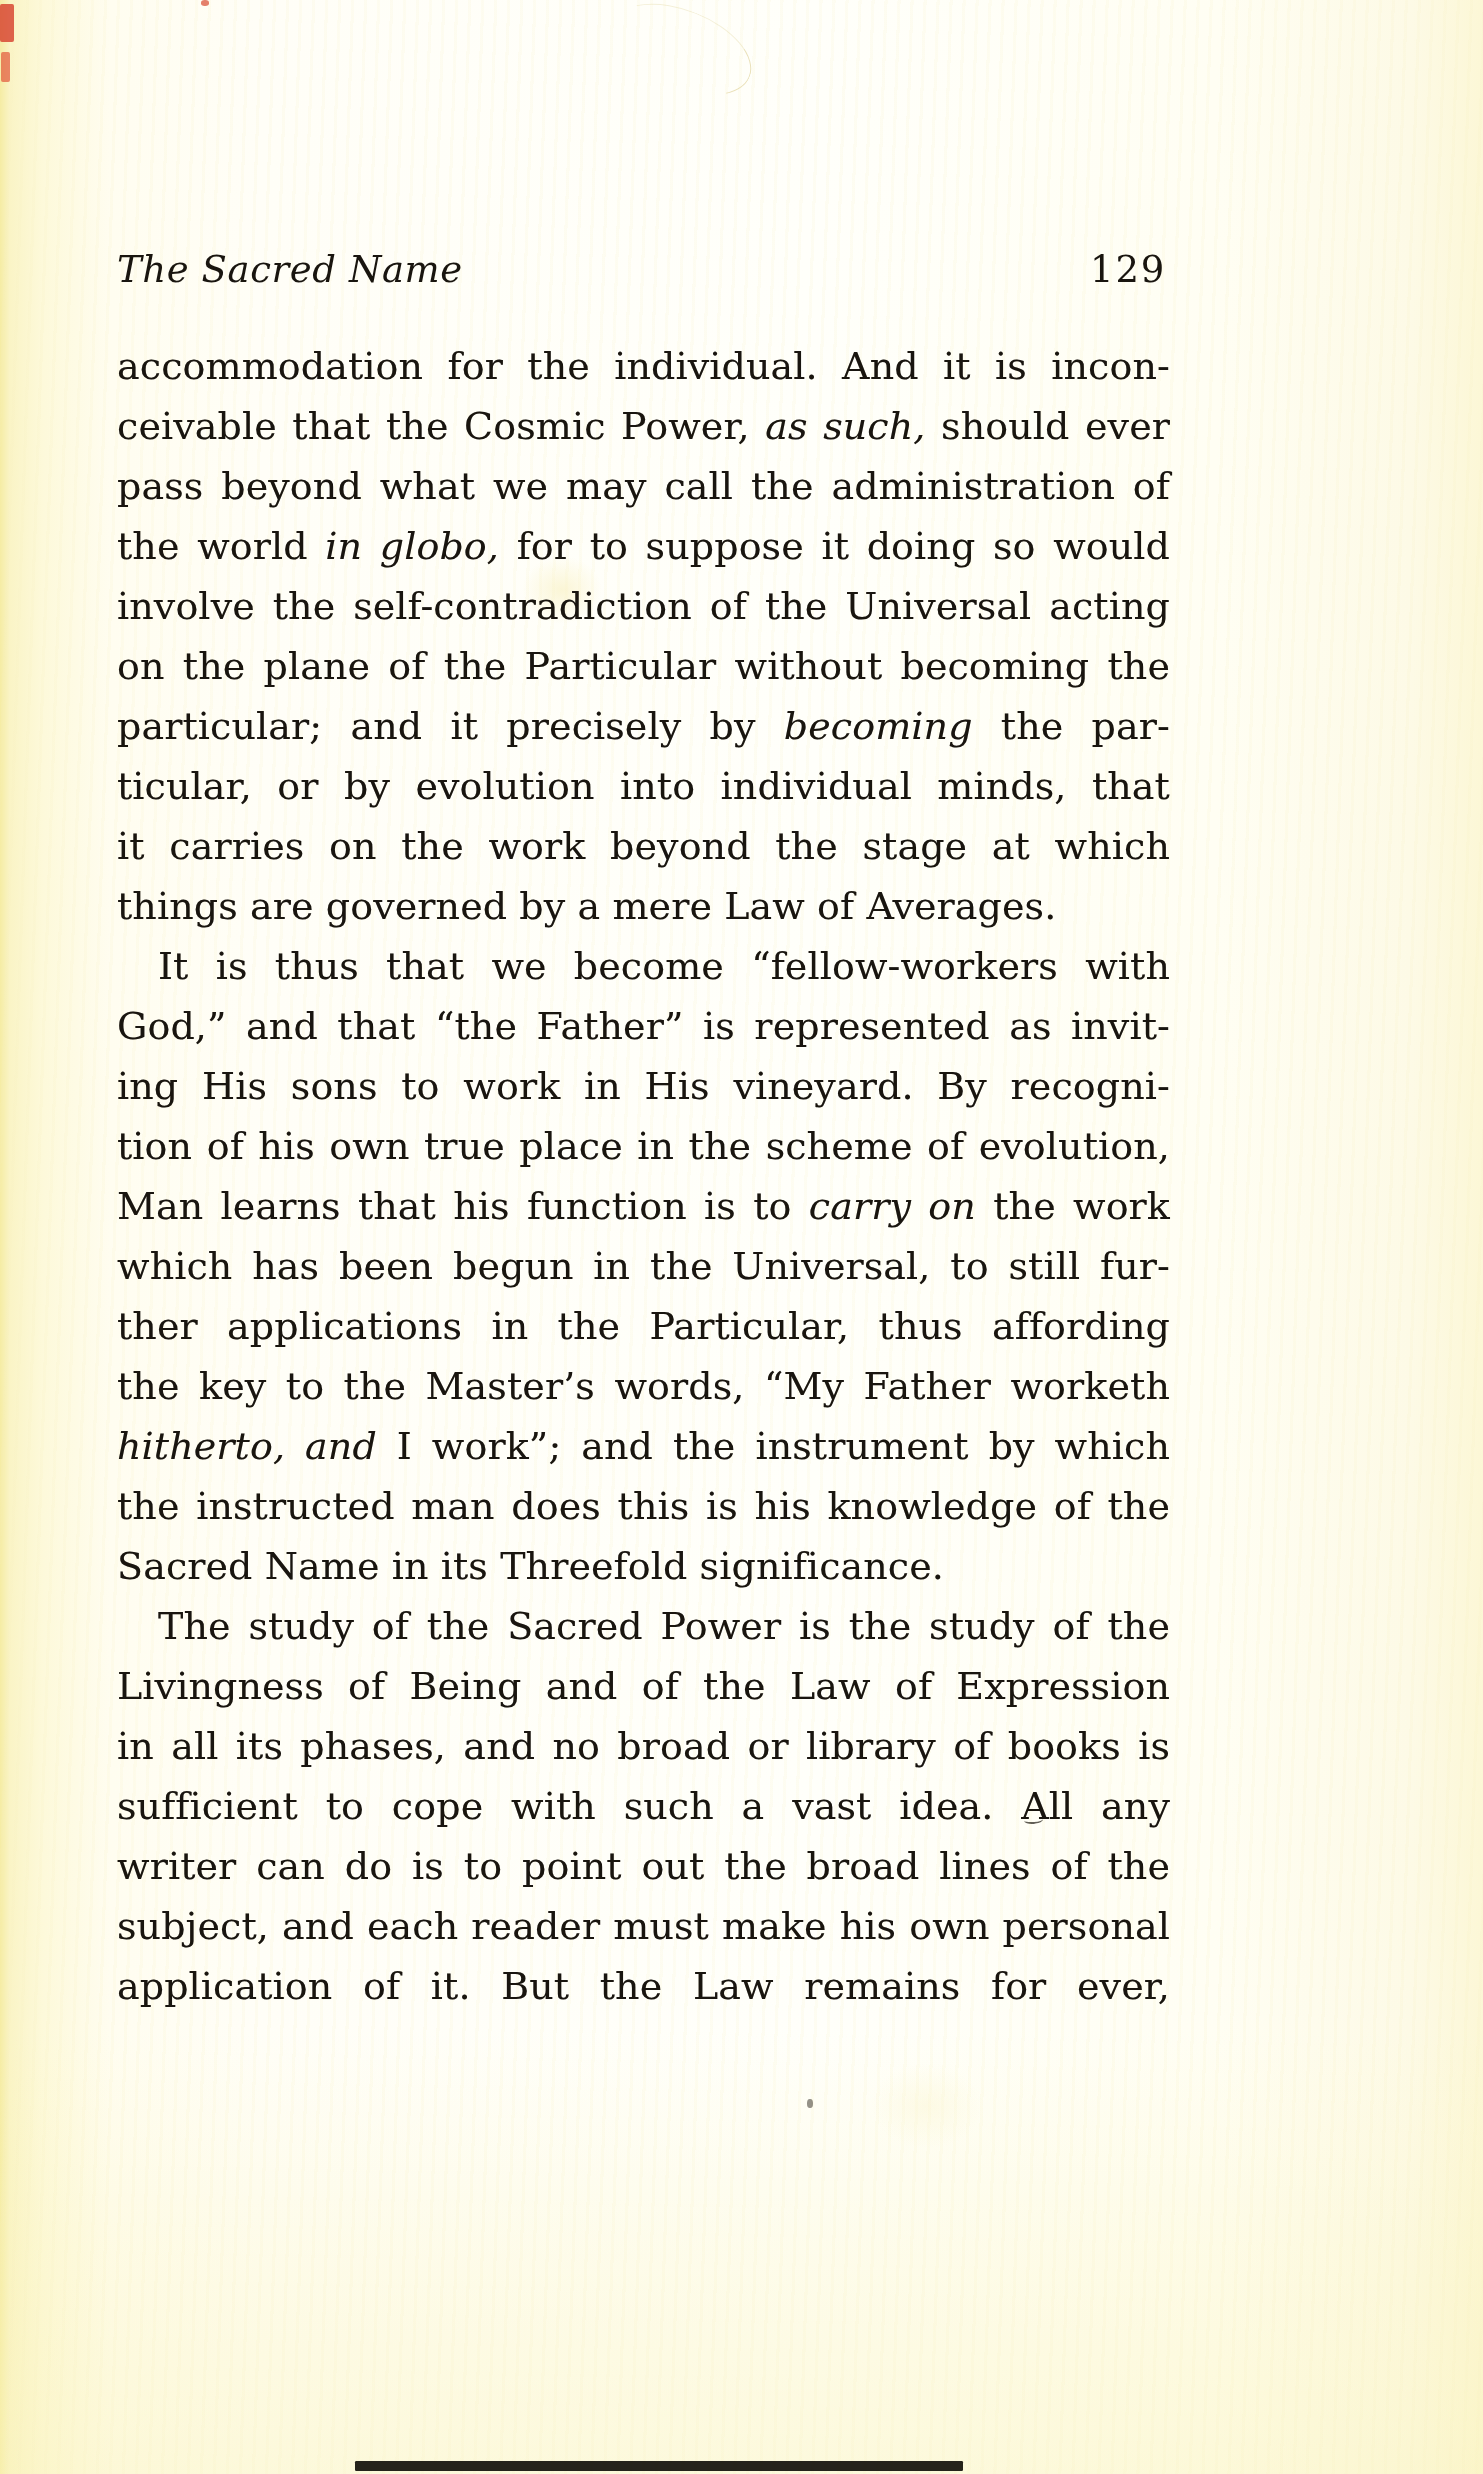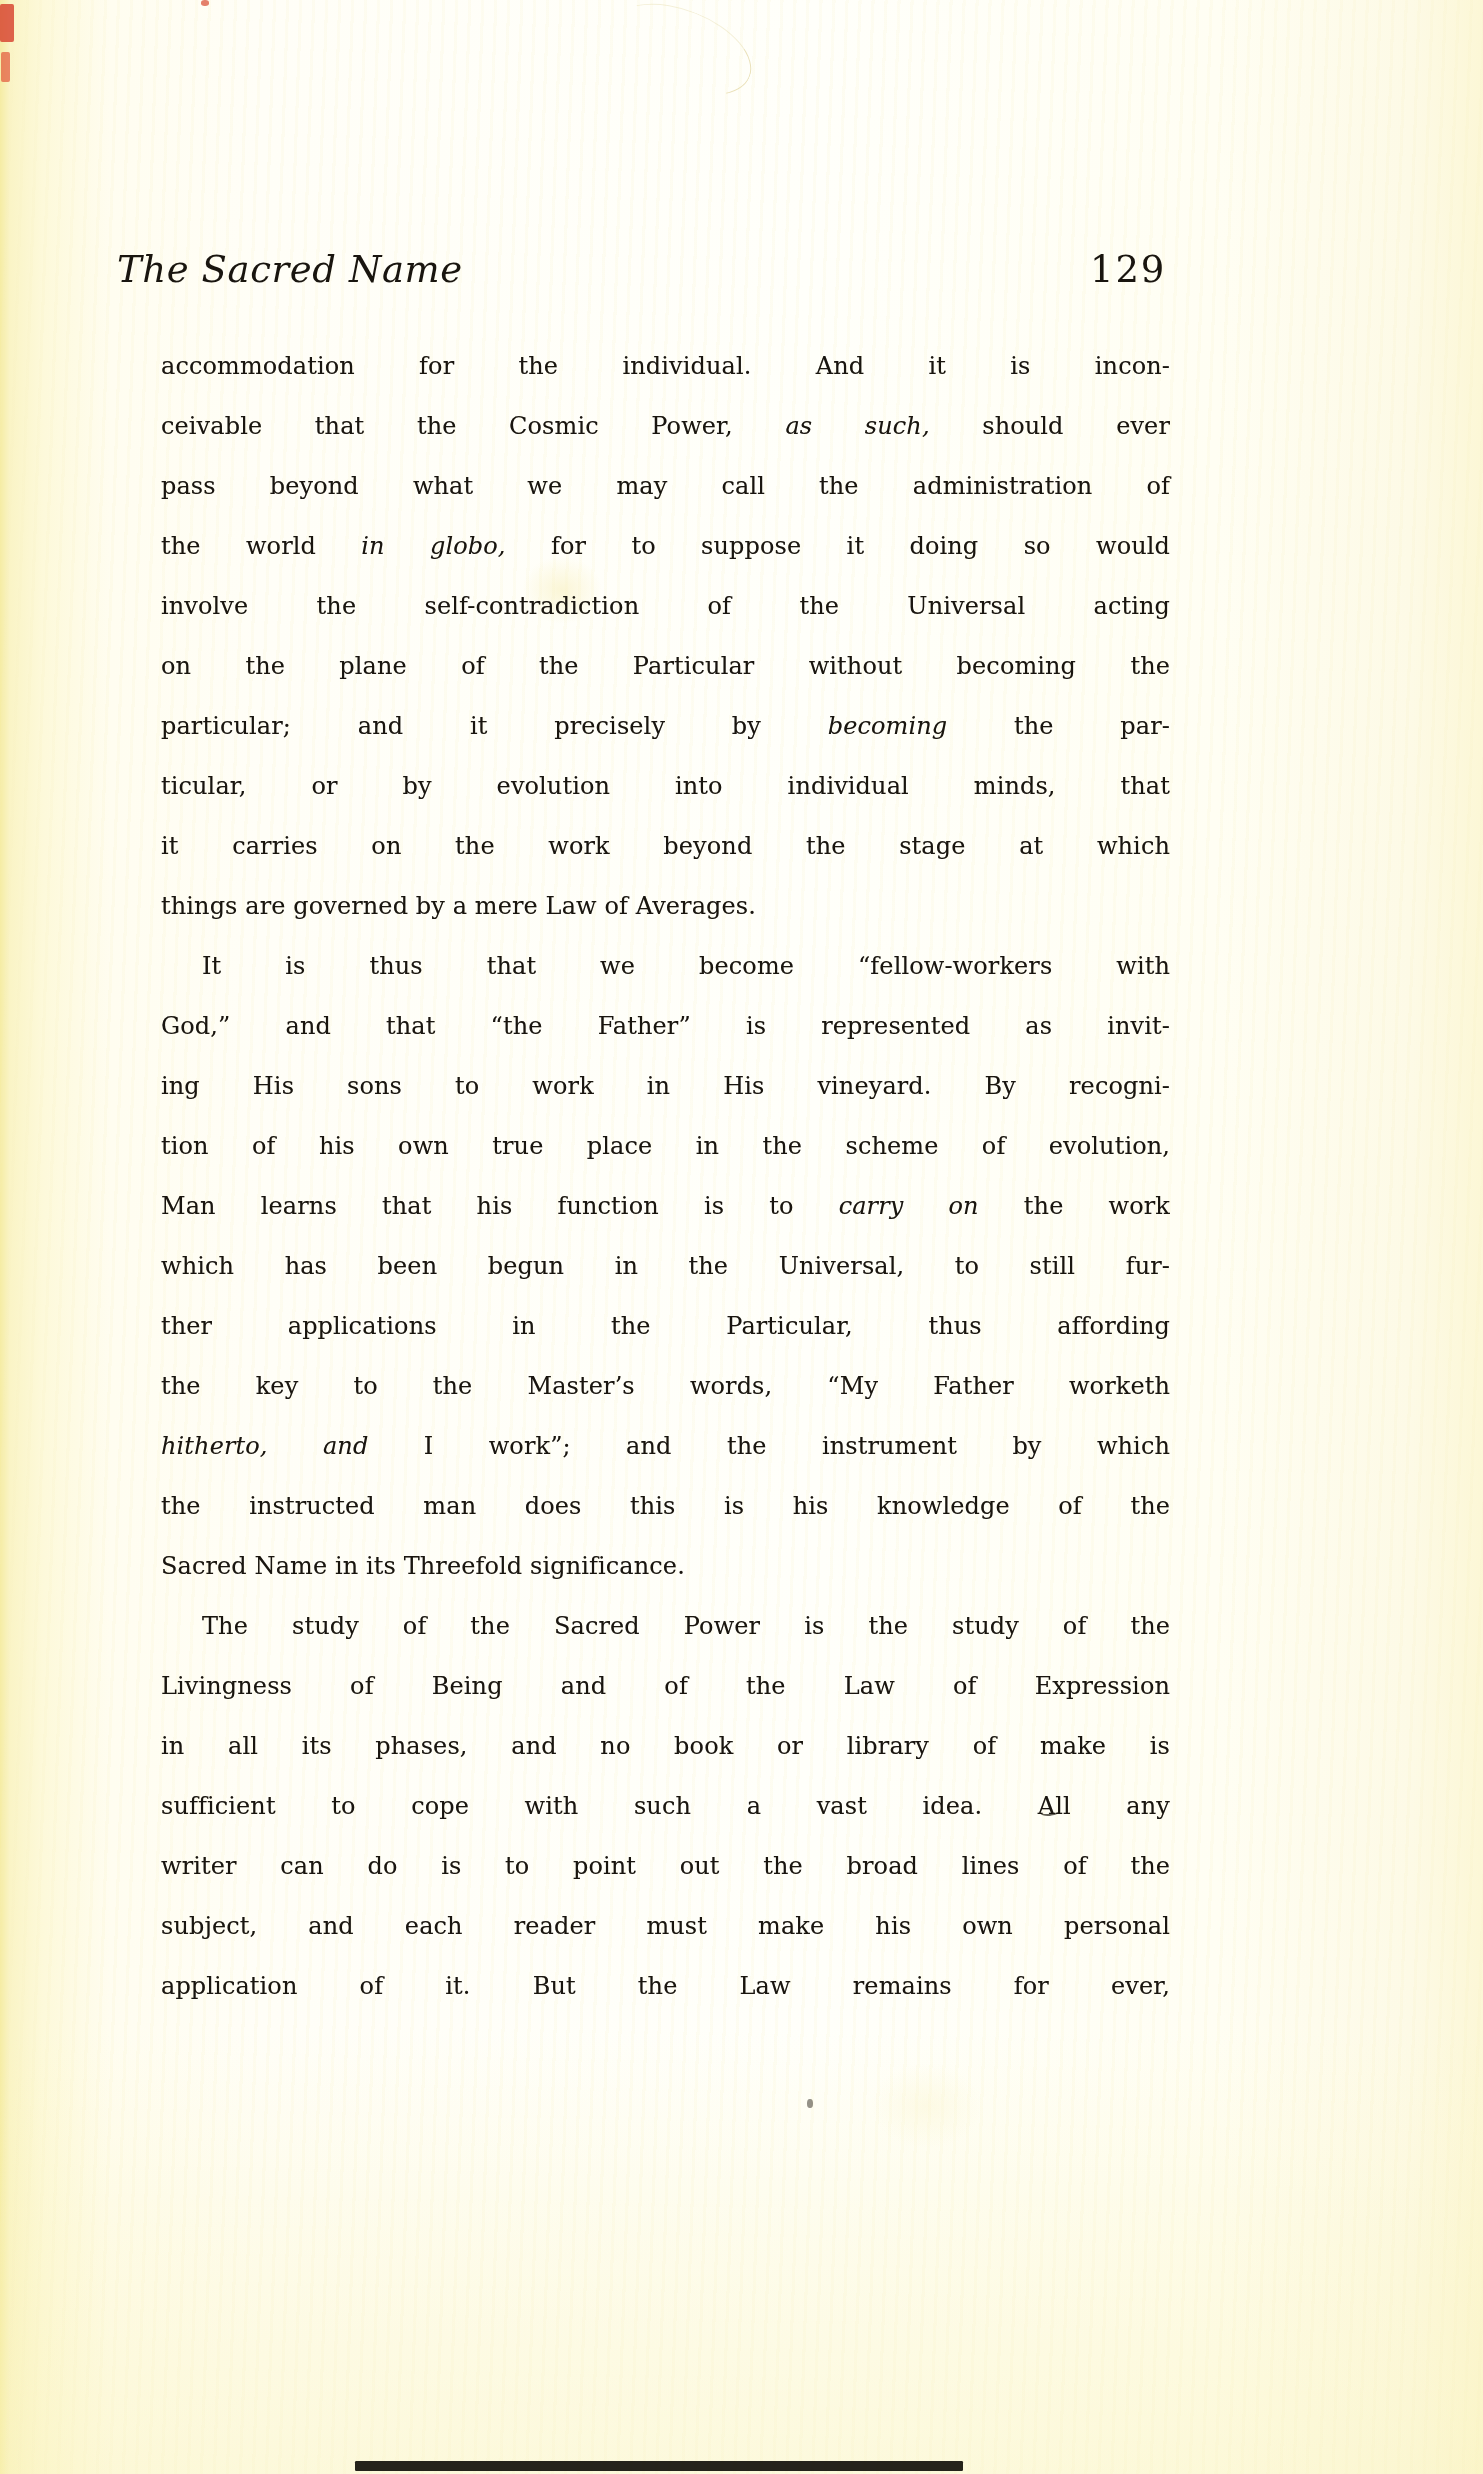--- a/index.html
+++ b/index.html
@@ -39,26 +39,25 @@
     font-size: 37px; line-height: 60px;
     letter-spacing: 1.9px;
     font-variant-numeric: oldstyle-nums;
   }
 
   .page-body { position: absolute; left: 0; top: 96px; width: 1053px; }
   .para { margin: 0; }
   .line {
     height: 60px;
     line-height: 60px;
-    font-size: 24px;
+    font-size: 38px;
     letter-spacing: 0.1px;
     white-space: nowrap;
     text-align: left;
     text-shadow: 0 0 0.6px rgba(25,21,15,0.30);
-    margin-left: 44px;
   }
   .line.just { text-align: justify; text-align-last: justify; text-justify: inter-word; }
   .indent { display: inline-block; width: 41px; }
   .it { font-style: italic; }
 
   .squig { position: relative; }
   .squig::after {
     content: "";
     position: absolute; left: 2.5px; bottom: 3.7px;
     width: 18.5px; height: 6.2px;
@@ -130,21 +129,21 @@
           <div class="line just"><span>which has been begun in the Universal, to still fur-</span></div>
           <div class="line just"><span>ther applications in the Particular, thus affording</span></div>
           <div class="line just"><span>the key to the Master’s words, “My Father worketh</span></div>
           <div class="line just"><span class="it">hitherto, and</span><span> I work”; and the instrument by which</span></div>
           <div class="line just"><span>the instructed man does this is his knowledge of the</span></div>
           <div class="line"><span>Sacred Name in its Threefold significance.</span></div>
         </div>
         <div class="para">
           <div class="line just"><span class="indent"></span><span>The study of the Sacred Power is the study of the</span></div>
           <div class="line just"><span>Livingness of Being and of the Law of Expression</span></div>
-          <div class="line just"><span>in all its phases, and no book or library of make is</span></div>
+          <div class="line just"><span>in all its phases, and no broad or library of books is</span></div>
           <div class="line just"><span>sufficient to cope with such a vast idea.  </span><span class="squig">All</span><span> any</span></div>
           <div class="line just"><span>writer can do is to point out the broad lines of the</span></div>
           <div class="line just"><span>subject, and each reader must make his own personal</span></div>
           <div class="line just"><span>application of it.   But the Law remains for ever,</span></div>
         </div>
       </div>
   </div>
 </div>
 
 

